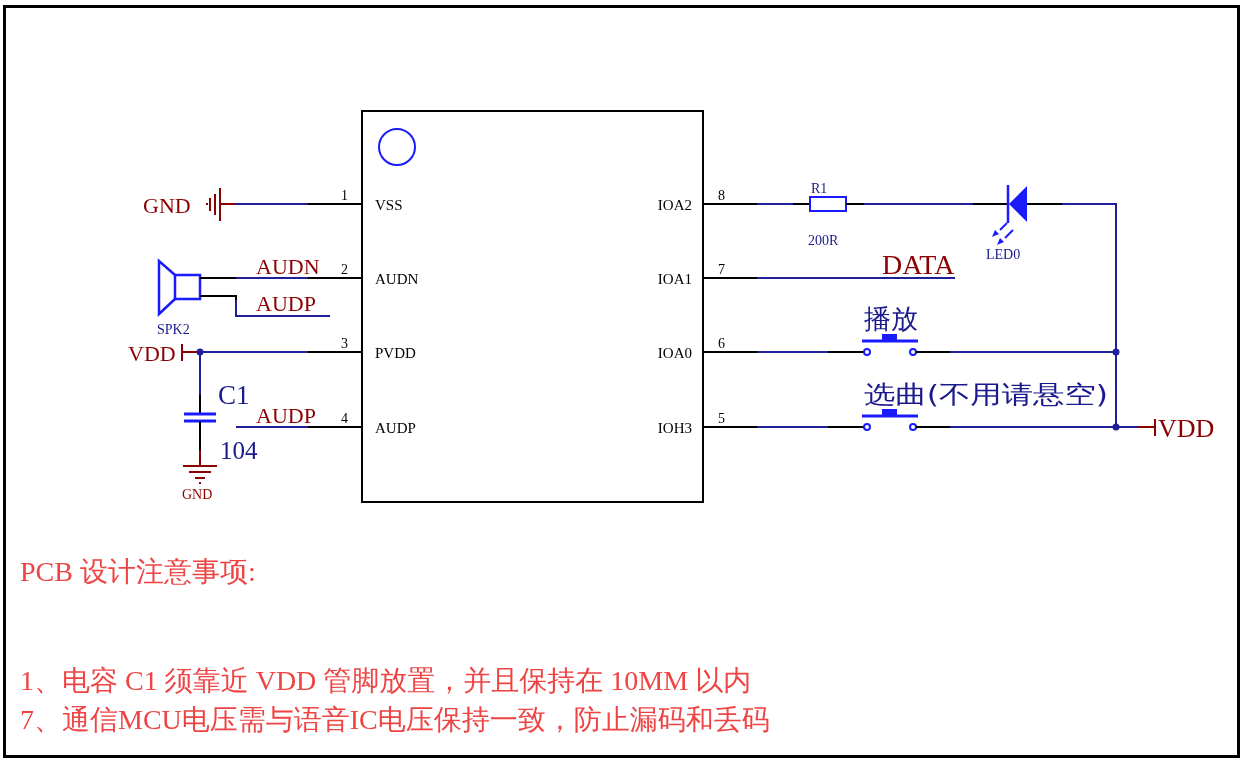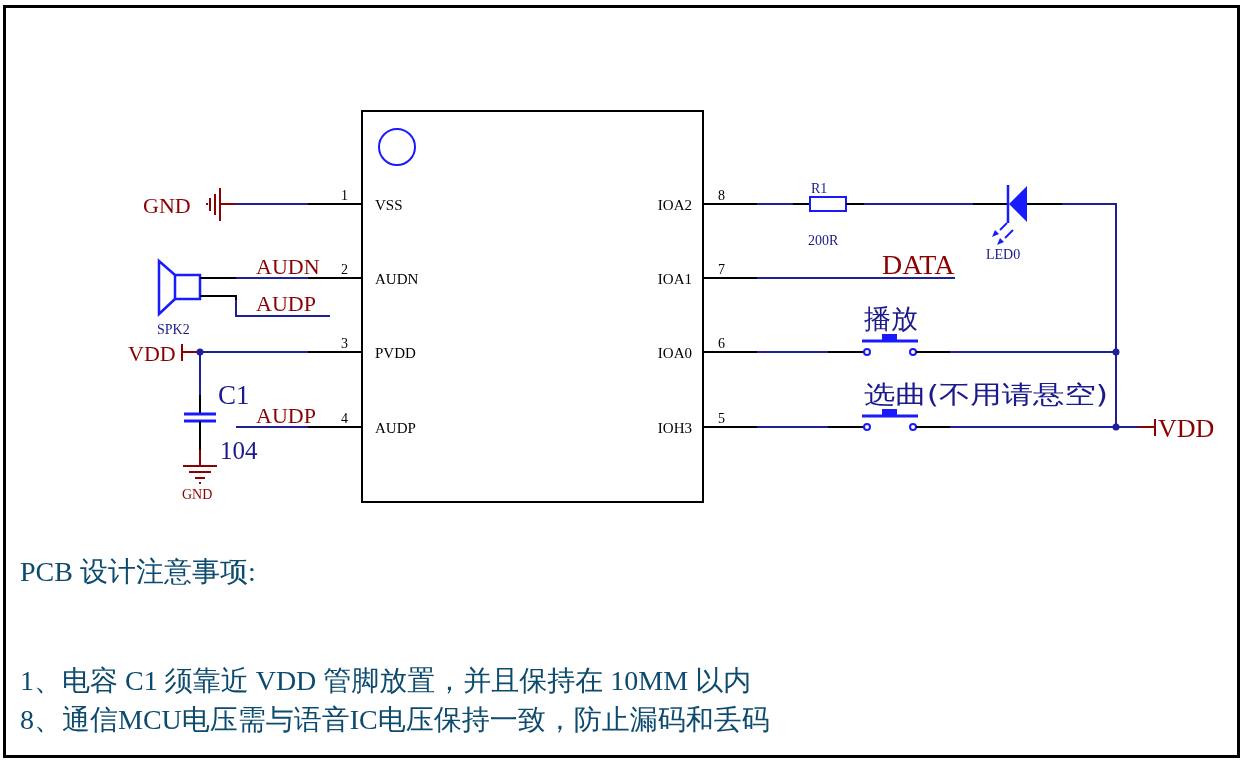--- a/index.html
+++ b/index.html
@@ -6,21 +6,21 @@
     body { width: 1245px; height: 765px; position: relative; overflow: hidden; }
     #frame {
       position: absolute; left: 3px; top: 5px; width: 1231px; height: 747px;
       border: 3px solid #000; box-sizing: content-box;
     }
     svg#schem { position: absolute; left: 0; top: 0; }
     .serif { font-family: "Liberation Serif", "DejaVu Serif", serif; }
     .note {
       position: absolute; left: 20px;
       font-family: "Liberation Serif", "DejaVu Serif", serif;
-      font-size: 28px; color: #0c4a6e; white-space: nowrap;
+      font-size: 28px; color: #ef4444; white-space: nowrap;
     }
   </style>
 </head>
 <body>
 
 <div id="frame"></div>
 
 <svg id="schem" width="1245" height="765" viewBox="0 0 1245 765">
 
   <rect x="362" y="111" width="341" height="391" fill="none" stroke="#000" stroke-width="2"></rect>
@@ -161,13 +161,13 @@
 
   <g>
     <line x1="1138" y1="427" x2="1155" y2="427" stroke="#8b0000" stroke-width="2"></line>
     <line x1="1155" y1="419" x2="1155" y2="436" stroke="#8b0000" stroke-width="2"></line>
   </g>
   <text class="serif" x="1158" y="437" font-size="26" fill="#8b0000">VDD</text>
 </svg>
 
 <div class="note" style="top:553px;">PCB  设计注意事项:</div>
 <div class="note" style="top:662px;">1、电容 C1 须靠近 VDD 管脚放置，并且保持在 10MM 以内</div>
-<div class="note" style="top:701px;">8、通信MCU电压需与语音IC电压保持一致，防止漏码和丢码</div>
+<div class="note" style="top:701px;">7、通信MCU电压需与语音IC电压保持一致，防止漏码和丢码</div>
 
 </body></html>

